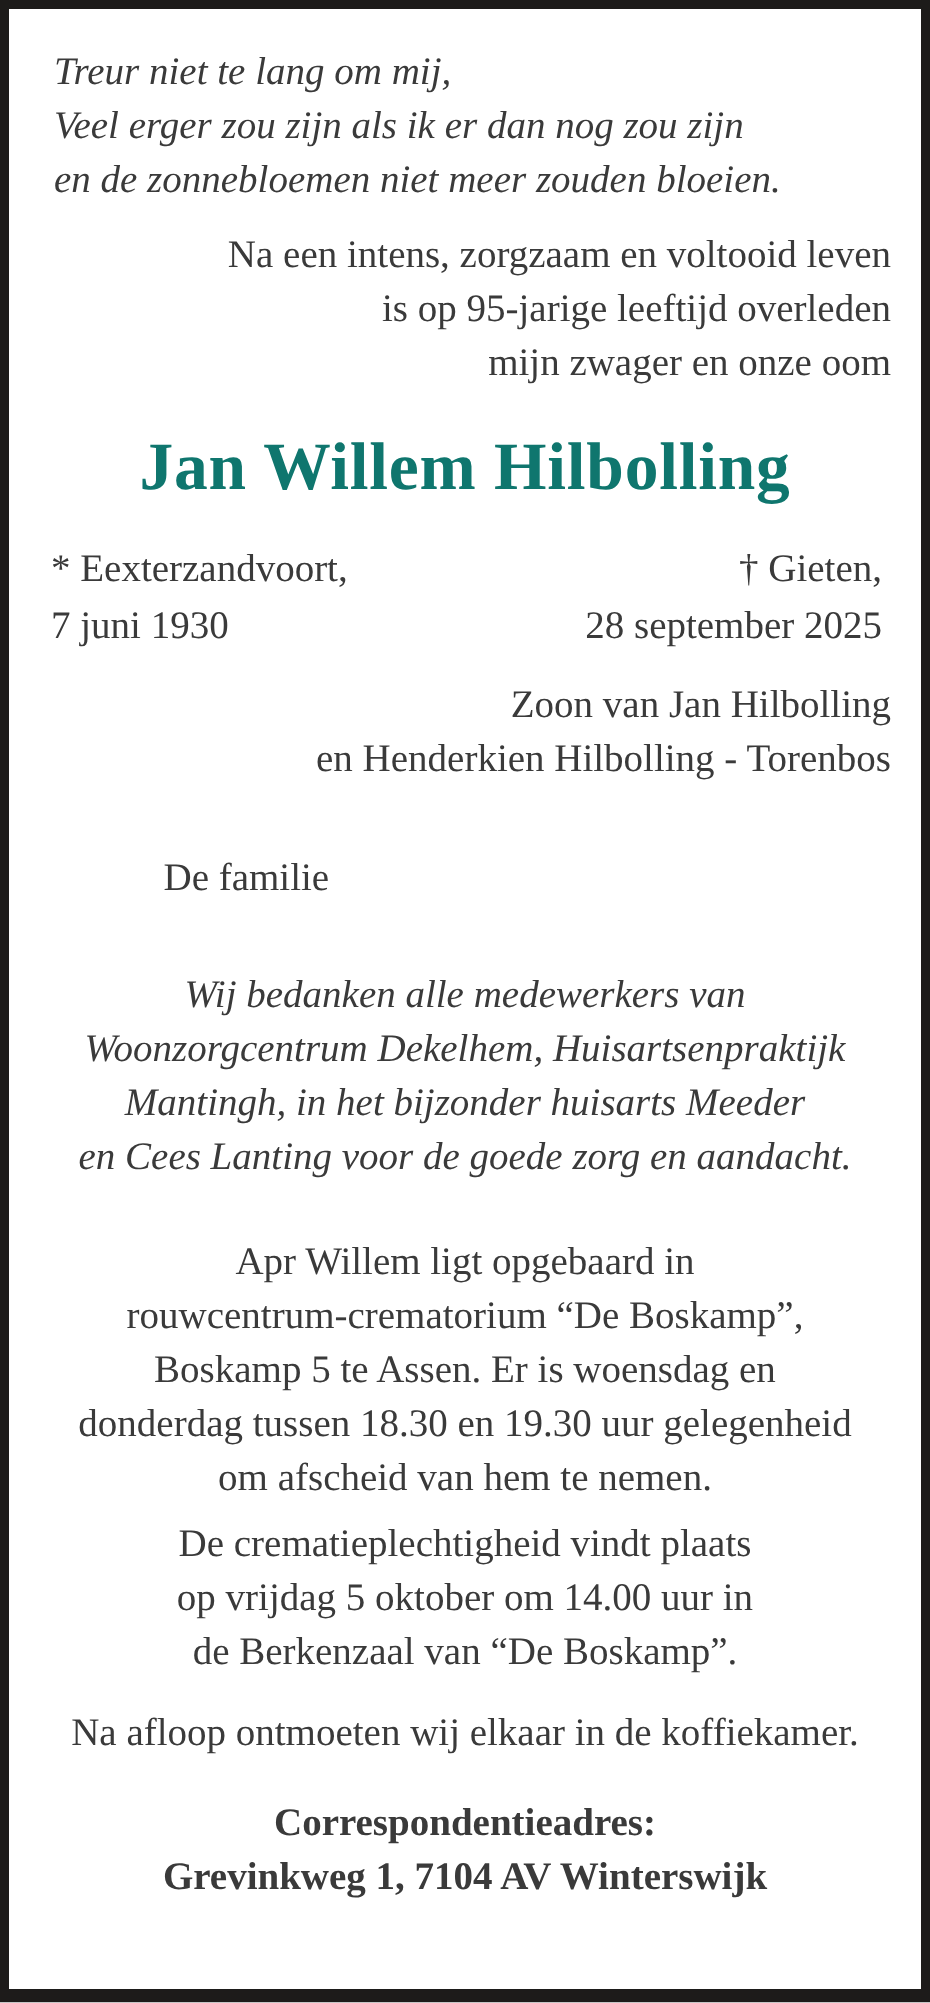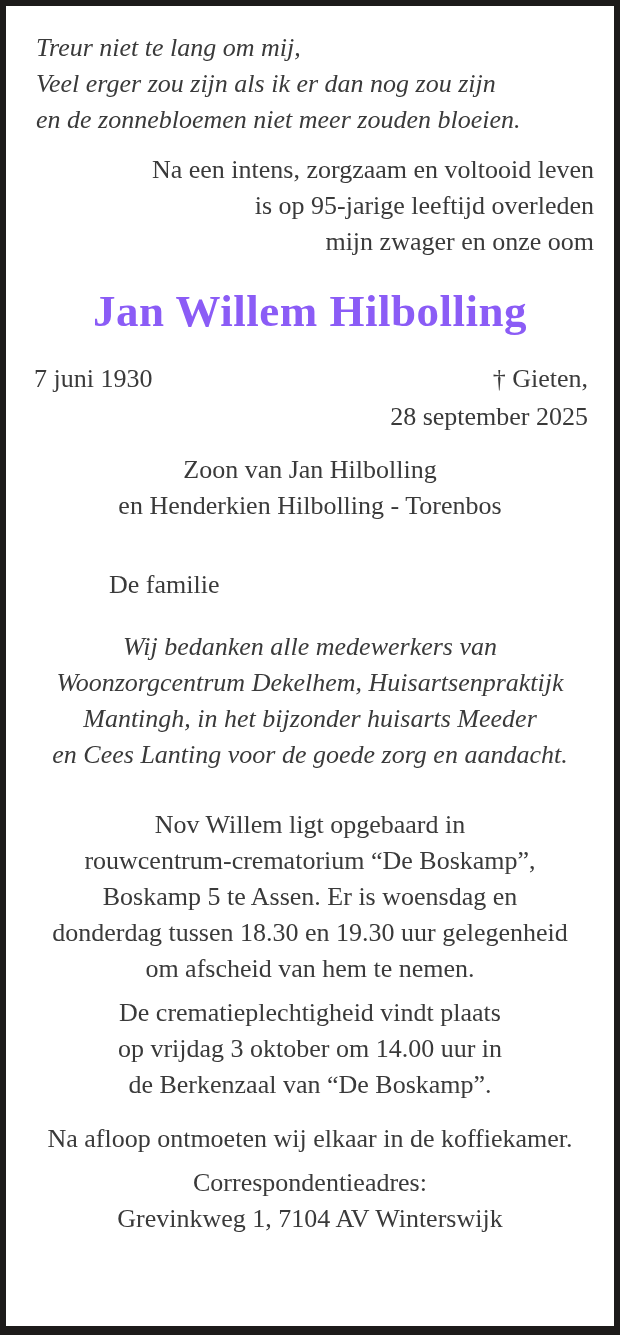--- a/index.html
+++ b/index.html
@@ -31,46 +31,46 @@
   .poem {
     padding-left: 10px;
   }
   .intro { margin-top: 14px; text-align: right; }
   .name {
     margin-top: 24px;
     text-align: center;
     font-size: 45px;
     line-height: 54px;
     font-weight: bold;
-    color: #8b5cf6;
+    color: #0f766e;
     letter-spacing: 0.5px;
     white-space: nowrap;
   }
   .dates {
     margin-top: 22px;
     display: flex;
     justify-content: space-between;
     padding: 0 6px 0 8px;
   }
   .dates .line { line-height: 38px; }
   .dates .death-block { text-align: right; }
-  .parents { margin-top: 16px; }
+  .parents { margin-top: 16px; text-align: right; }
   .signature-row {
     margin-top: 43px;
     text-align: left;
   }
   .signature-row .line {
     position: relative;
     left: 83px;
   }
-  .thanks { margin-top: 26px; }
+  .thanks { margin-top: 42px; }
   .viewing { margin-top: 34px; }
   .ceremony { margin-top: 8px; }
   .reception { margin-top: 18px; }
-  .correspondence { margin-top: 8px; }
+  .correspondence { margin-top: 24px; font-weight: bold; }
 </style>
 </head>
 <body>
 
 <div class="page">
 
   <div class="poem italic">
     <div class="line">Treur niet te lang om mij,</div>
     <div class="line">Veel erger zou zijn als ik er dan nog zou zijn</div>
     <div class="line">en de zonnebloemen niet meer zouden bloeien.</div>
@@ -79,20 +79,21 @@
   <div class="intro center">
     <div class="line">Na een intens, zorgzaam en voltooid leven</div>
     <div class="line">is op 95-jarige leeftijd overleden</div>
     <div class="line">mijn zwager en onze oom</div>
   </div>
 
   <div class="name">Jan Willem Hilbolling</div>
 
   <div class="dates">
     <div class="birth-block">
+      <div class="line">* Eexterzandvoort,</div>
       <div class="line">7 juni 1930</div>
     </div>
     <div class="death-block">
       <div class="line">† Gieten,</div>
       <div class="line">28 september 2025</div>
     </div>
   </div>
 
   <div class="parents center">
     <div class="line">Zoon van Jan Hilbolling</div>
@@ -104,30 +105,30 @@
   </div>
 
   <div class="thanks center italic">
     <div class="line">Wij bedanken alle medewerkers van</div>
     <div class="line">Woonzorgcentrum Dekelhem, Huisartsenpraktijk</div>
     <div class="line">Mantingh, in het bijzonder huisarts Meeder</div>
     <div class="line">en Cees Lanting voor de goede zorg en aandacht.</div>
   </div>
 
   <div class="viewing center">
-    <div class="line">Nov Willem ligt opgebaard in</div>
+    <div class="line">Apr Willem ligt opgebaard in</div>
     <div class="line">rouwcentrum-crematorium “De Boskamp”,</div>
     <div class="line">Boskamp 5 te Assen. Er is woensdag en</div>
     <div class="line">donderdag tussen 18.30 en 19.30 uur gelegenheid</div>
     <div class="line">om afscheid van hem te nemen.</div>
   </div>
 
   <div class="ceremony center">
     <div class="line">De crematieplechtigheid vindt plaats</div>
-    <div class="line">op vrijdag 3 oktober om 14.00 uur in</div>
+    <div class="line">op vrijdag 5 oktober om 14.00 uur in</div>
     <div class="line">de Berkenzaal van “De Boskamp”.</div>
   </div>
 
   <div class="reception center">
     <div class="line">Na afloop ontmoeten wij elkaar in de koffiekamer.</div>
   </div>
 
   <div class="correspondence center">
     <div class="line">Correspondentieadres:</div>
     <div class="line">Grevinkweg 1, 7104 AV Winterswijk</div>

